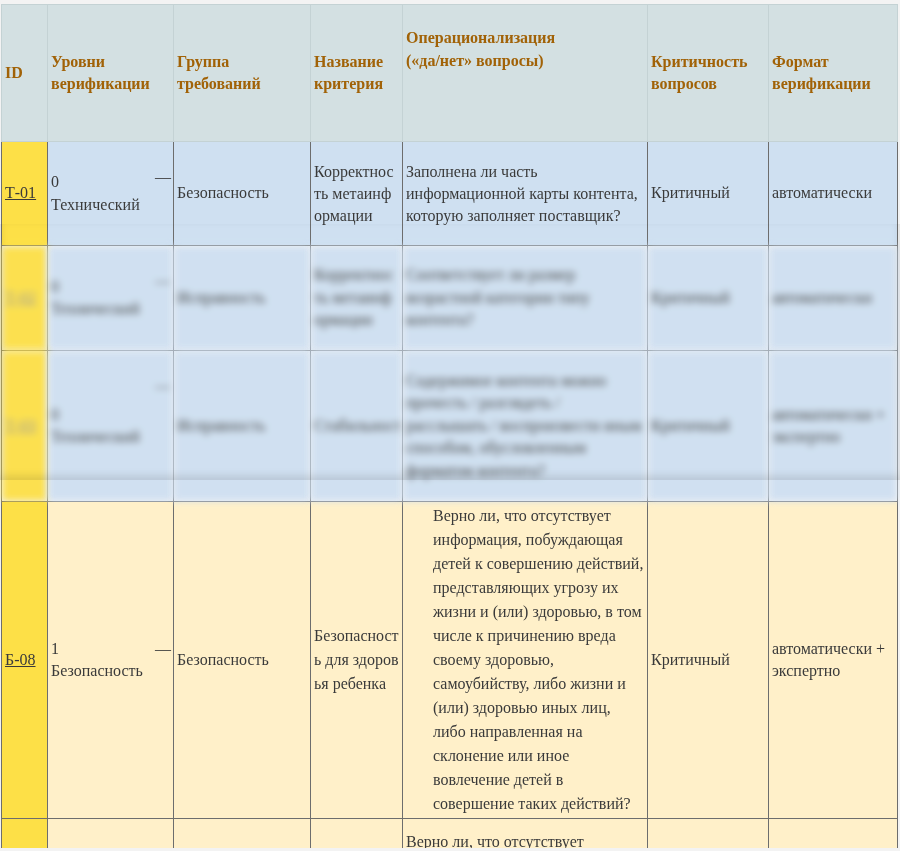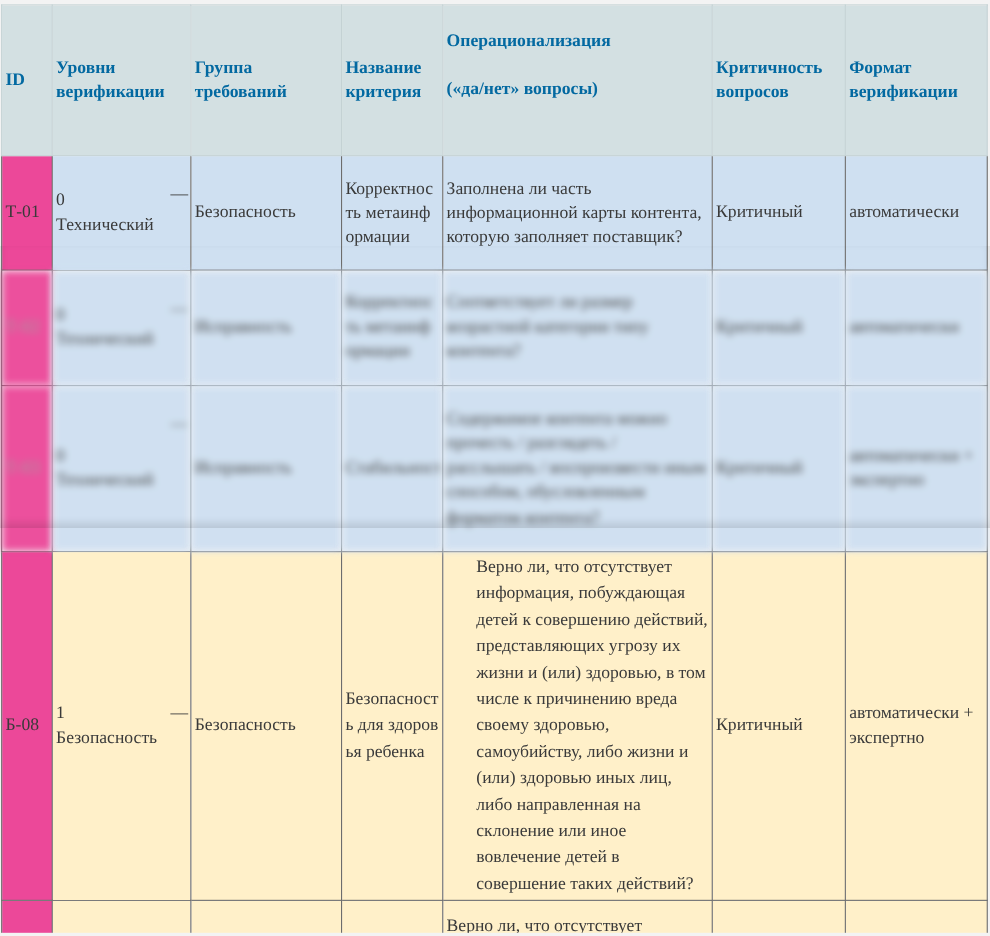--- a/index.html
+++ b/index.html
@@ -19,27 +19,27 @@
     width:896px;
   }
   table.crit td, table.crit th {
     border:1px solid #6d6d6d;
     padding:2px 3px;
     vertical-align:middle;
     font-size:16px; line-height:22.5px;
     text-align:left; overflow:hidden;
   }
   table.crit th {
-    background:#d3e0e2; font-weight:bold; color:#0369a1;
+    background:#d3e0e2; font-weight:bold; color:#a16207;
     border-color:#c4d2d4;
     vertical-align:middle;
   }
-  th .hdr-sub { display:block; margin-top:20px; }
+  th .hdr-sub { display:block; }
   tr.header th { height:112px; }
-  td.id { background:#ec4899; }
+  td.id { background:#fde047;text-decoration:underline; }
   tr.tech td.cell { background:#cfe0f1; }
   tr.safe td.cell { background:#fff0c9; }
   .just { text-align:justify; text-align-last:auto; }
   .level { position:relative; }
   .level .dash { position:absolute; right:2px; top:0; }
   .row-t01 td { height:99px; }
   .row-blur1 td { height:100px; }
   .row-blur2 td { height:146px; }
   .row-b01 td { height:290px; }
   .row-next td { height:75px; vertical-align:top; }

